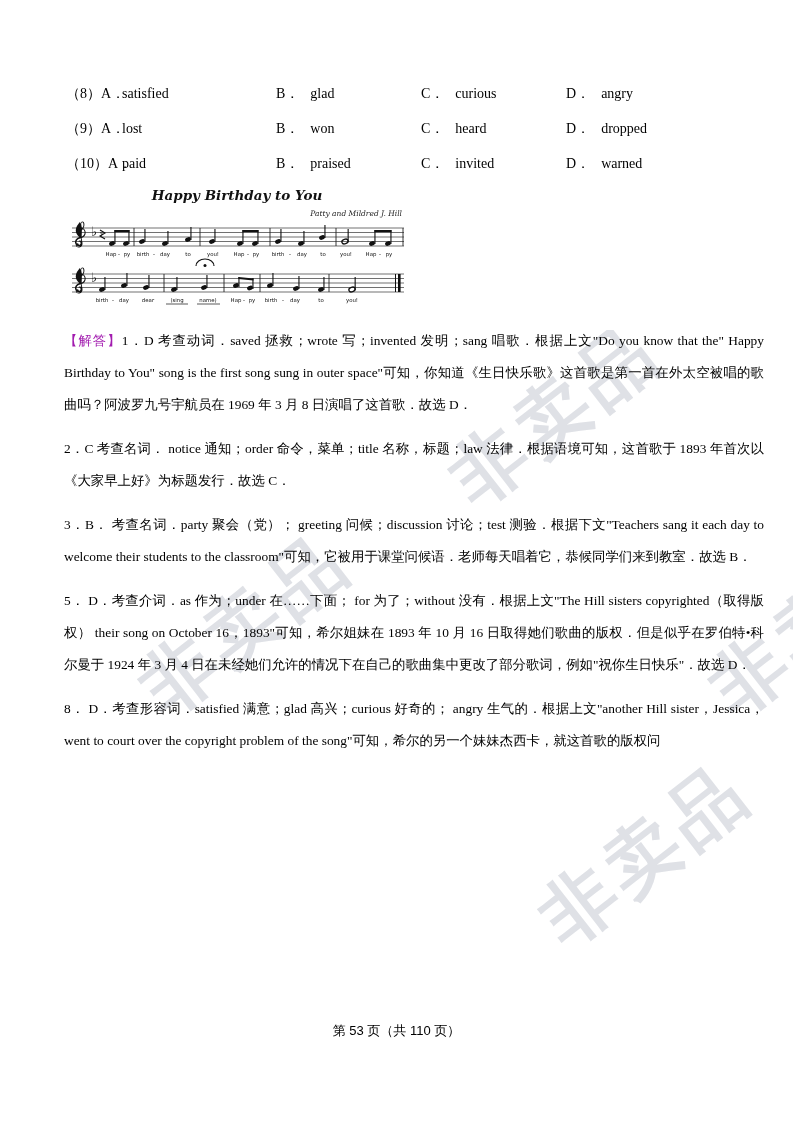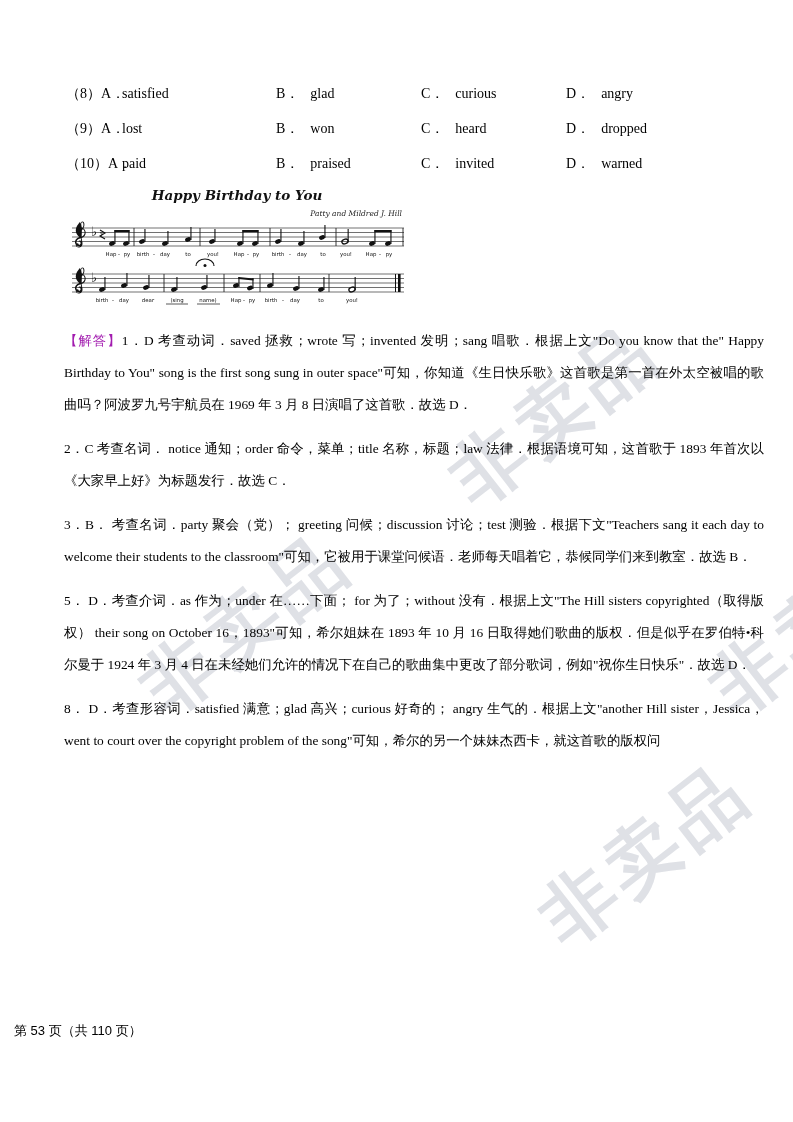--- a/index.html
+++ b/index.html
@@ -115,20 +115,21 @@
     color: #a21caf;
     font-weight: 400;
   }
 
   
   #footer {
     position: absolute;
     left: 0;
     top: 1020px;
     width: 793px;
+    text-align: center;
     font-size: 13px;
     font-family: "Liberation Sans", "DejaVu Sans", sans-serif;
     color: #000;
   }
   #footer .rule-box {
     display: inline-block;
     padding: 2px 14px;
   }
 </style>
 </head>

